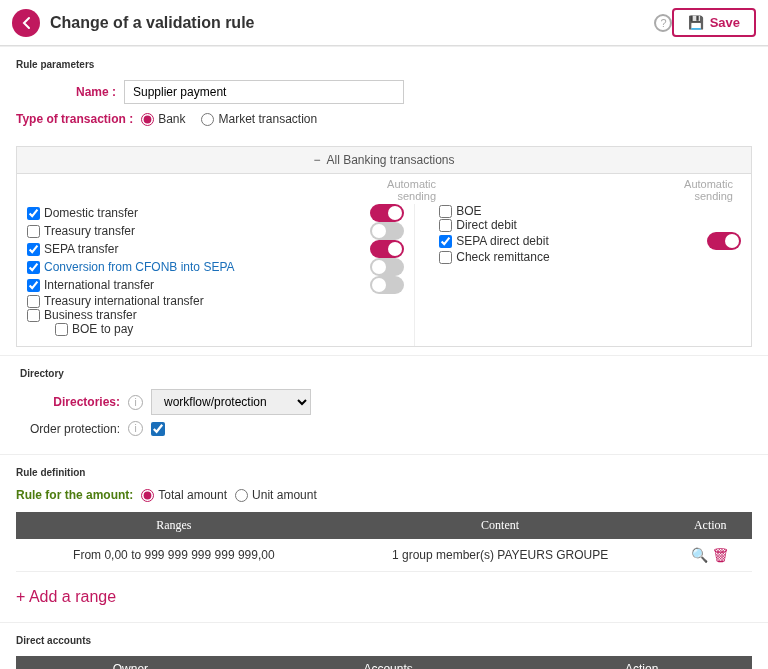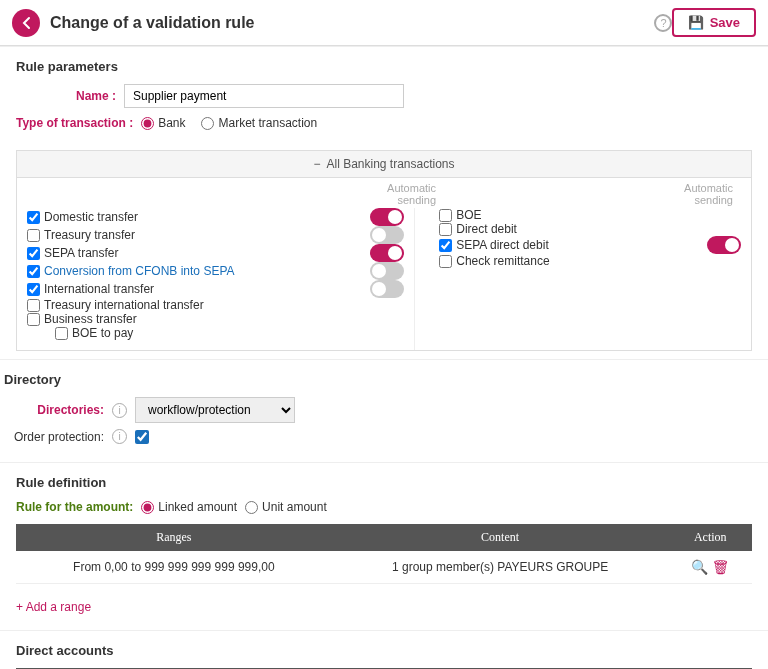--- a/index.html
+++ b/index.html
@@ -8,21 +8,21 @@
     
     .header { display: flex; align-items: center; padding: 8px 12px; border-bottom: 1px solid #ddd; background: #fff; }
     .back-btn { width: 28px; height: 28px; border-radius: 50%; background: #c0185e; border: none; cursor: pointer; display: flex; align-items: center; justify-content: center; margin-right: 10px; }
     .back-btn svg { fill: white; width: 14px; height: 14px; }
     .page-title { font-size: 16px; font-weight: bold; color: #333; flex: 1; }
     .help-icon { width: 18px; height: 18px; border-radius: 50%; border: 2px solid #aaa; color: #aaa; display: inline-flex; align-items: center; justify-content: center; font-size: 11px; cursor: pointer; margin-left: 8px; }
     .save-btn { display: flex; align-items: center; gap: 5px; background: white; border: 2px solid #c0185e; color: #c0185e; padding: 5px 14px; border-radius: 4px; cursor: pointer; font-size: 13px; font-weight: bold; }
 
     
     .section { padding: 12px 16px; }
-    .section-title { font-size: 13px; font-weight: bold; color: #333; margin-bottom: 10px; }
+    .section-title { font-size: 10px; font-weight: bold; color: #333; margin-bottom: 10px; }
 
     
     .form-row { display: flex; align-items: center; margin-bottom: 8px; }
     .form-label { color: #c0185e; font-weight: bold; font-size: 12px; min-width: 100px; text-align: right; margin-right: 8px; }
     .name-input { border: 1px solid #ccc; padding: 4px 8px; width: 280px; font-size: 12px; }
     
     
     .radio-group { display: flex; align-items: center; gap: 16px; }
     .radio-item { display: flex; align-items: center; gap: 4px; cursor: pointer; }
     .radio-item input[type="radio"] { accent-color: #c0185e; }
@@ -31,21 +31,21 @@
     .banking-panel { margin: 0 16px; border: 1px solid #ddd; }
     .banking-panel-header { background: #f5f5f5; padding: 6px 12px; text-align: center; font-size: 12px; color: #555; border-bottom: 1px solid #ddd; display: flex; align-items: center; justify-content: center; gap: 6px; }
     .toggle { position: relative; display: inline-block; width: 34px; height: 18px; margin-left: auto; }
     .toggle input { opacity: 0; width: 0; height: 0; }
     .toggle-slider { position: absolute; cursor: pointer; top: 0; left: 0; right: 0; bottom: 0; background: #ccc; border-radius: 18px; transition: 0.3s; }
     .toggle-slider:before { position: absolute; content: ""; height: 14px; width: 14px; left: 2px; bottom: 2px; background: white; border-radius: 50%; transition: 0.3s; }
     .toggle input:checked + .toggle-slider { background: #c0185e; }
     .toggle input:checked + .toggle-slider:before { transform: translateX(16px); }
 
     
-    .directory-section { padding: 12px 4px; }
+    .directory-section { padding: 12px 20px; }
     .dir-row { display: flex; align-items: center; gap: 8px; margin-bottom: 6px; }
     .dir-label { color: #c0185e; font-weight: bold; min-width: 100px; text-align: right; }
     .dir-select { border: 1px solid #ccc; padding: 4px 8px; font-size: 12px; min-width: 160px; }
     .order-prot-label { color: #333; font-size: 12px; min-width: 100px; text-align: right; }
     .info-icon { width: 15px; height: 15px; border-radius: 50%; border: 1px solid #aaa; color: #aaa; display: inline-flex; align-items: center; justify-content: center; font-size: 10px; cursor: pointer; }
     .check-blue { accent-color: #1a6fba; width: 14px; height: 14px; }
 
     
     .rule-section { padding: 12px 16px; }
     .rule-row { display: flex; align-items: center; gap: 8px; margin-bottom: 10px; }
@@ -53,21 +53,21 @@
     .rule-radio { display: flex; align-items: center; gap: 4px; }
     .rule-radio input[type="radio"] { accent-color: #c0185e; }
 
     
     .rule-table { width: 100%; border-collapse: collapse; font-size: 12px; margin-bottom: 8px; }
     .rule-table th { background: #555; color: white; padding: 6px 10px; text-align: center; font-weight: normal; font-family: Liberation Serif, serif; }
     .rule-table td { padding: 8px 10px; text-align: center; border-bottom: 1px solid #eee; }
     .rule-table tr:nth-child(even) td { background: #fafafa; }
     .search-icon-btn { background: none; border: none; cursor: pointer; color: #c0185e; font-size: 14px; }
     .delete-icon-btn { background: none; border: none; cursor: pointer; color: #c0185e; font-size: 14px; }
-    .add-range { color: #c0185e; cursor: pointer; font-size: 12px; margin-top: 4px; display: inline-block; }
+    .add-range { color: #c0185e; cursor: pointer; font-size: 16px; margin-top: 4px; display: inline-block; }
 
     
     .linked-section { padding: 12px 16px; }
     .accounts-table { width: 100%; border-collapse: collapse; font-size: 12px; }
     .accounts-table th { background: #555; color: white; padding: 6px 10px; text-align: center; font-weight: normal; }
 
     
     hr.section-divider { border: none; border-top: 1px solid #eee; margin: 0; }
 
     .transaction-row-with-toggle { display: flex; align-items: center; width: 100%; }
@@ -279,21 +279,21 @@
 </div>
 
 <hr class="section-divider">
 
 <div class="rule-section">
   <div class="section-title">Rule definition</div>
   <div class="rule-row">
     <span class="rule-label">Rule for the amount:</span>
     <label class="radio-item rule-radio">
       <input type="radio" name="amount_rule" checked="" style="">
-      <span>Linked amount</span>
+      <span>Total amount</span>
     </label>
     <label class="radio-item rule-radio">
       <input type="radio" name="amount_rule" style="">
       <span>Unit amount</span>
     </label>
   </div>
   <table class="rule-table">
     <thead>
       <tr>
         <th>Ranges</th>

